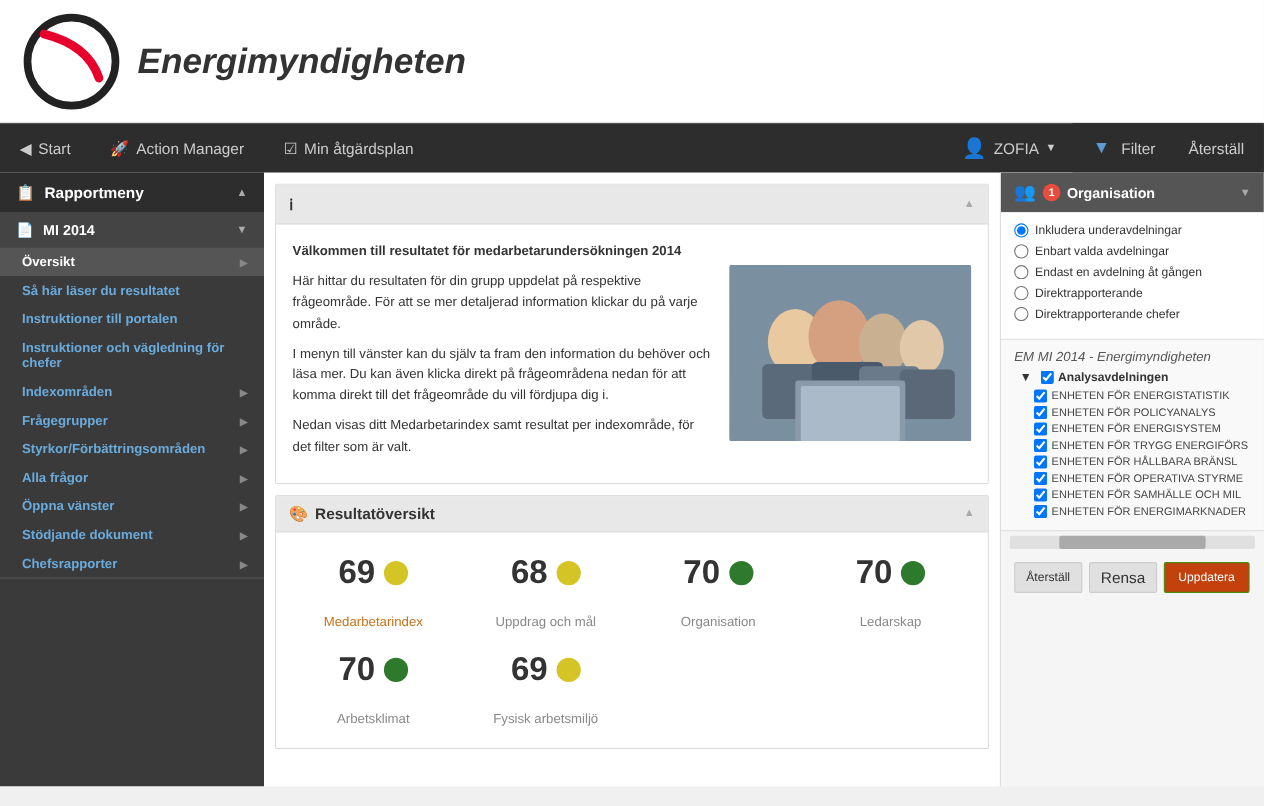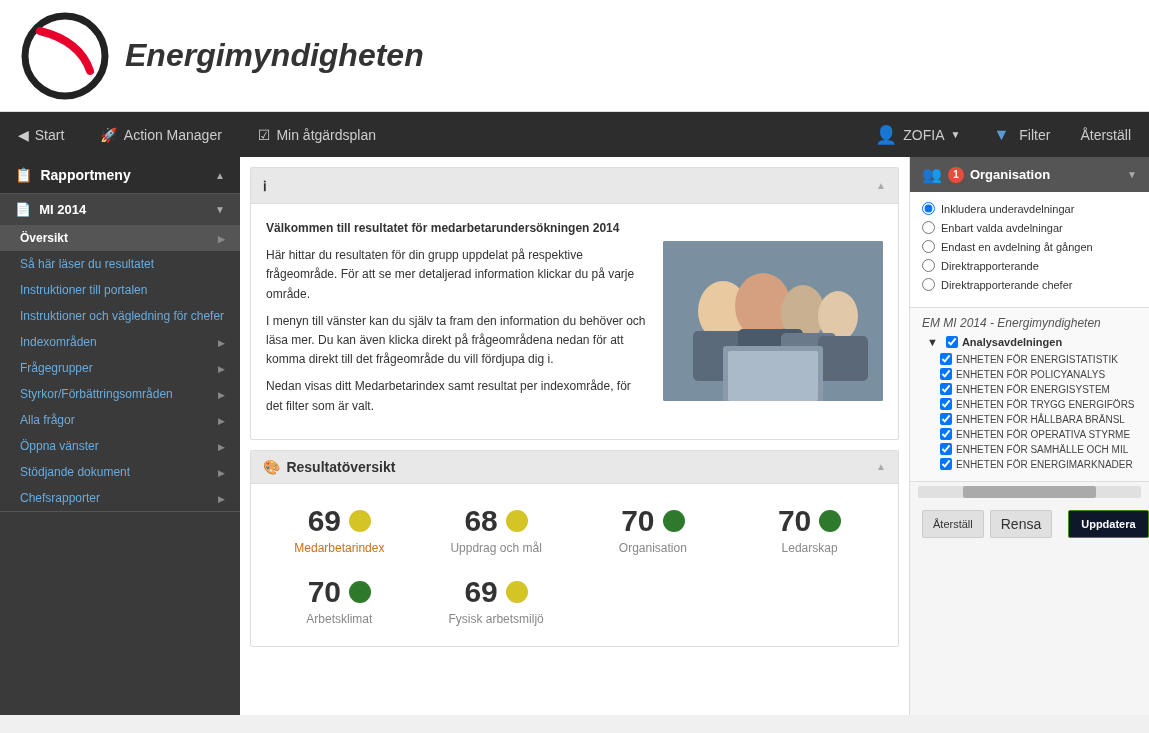--- a/index.html
+++ b/index.html
@@ -23,21 +23,21 @@
 
     
     .main-layout { display: flex; height: calc(733px - 130px - 45px); }
 
     
     .sidebar { width: 240px; background: #3a3a3a; overflow-y: auto; flex-shrink: 0; }
     .sidebar-section { border-bottom: 1px solid #555; }
     .sidebar-header { background: #2d2d2d; color: white; padding: 10px 15px; display: flex; align-items: center; justify-content: space-between; cursor: pointer; font-size: 14px; font-weight: bold; }
     .sidebar-header .sidebar-icon { margin-right: 8px; color: #aaa; }
     .sidebar-subheader { background: #444; color: white; padding: 8px 15px; display: flex; align-items: center; justify-content: space-between; cursor: pointer; font-size: 13px; font-weight: bold; }
-    .sidebar-item { color: #ccc; padding: 6px 15px 6px 20px; cursor: pointer; display: flex; align-items: center; justify-content: space-between; font-size: 12px; }
+    .sidebar-item { color: #ccc; padding: 6px 15px 6px 20px; cursor: pointer; display: flex; align-items: center; justify-content: space-between; font-size: 12px; font-weight: bold; }
     .sidebar-item.active { background: #555; color: white; font-weight: bold; gap: 20px; }
     .sidebar-item .arrow { color: #888; }
     .sidebar-item a { color: #6aabdc; text-decoration: none; font-size: 12px; }
 
     
     .center-content { flex: 1; background: white; overflow-y: auto; padding: 0; }
     .content-section { border: 1px solid #ddd; margin: 10px; border-radius: 2px; }
     .content-section-header { background: #e8e8e8; padding: 8px 12px; display: flex; align-items: center; justify-content: space-between; border-bottom: 1px solid #ddd; }
     .content-section-header .section-title { font-size: 14px; font-weight: bold; color: #333; display: flex; align-items: center; gap: 6px; }
     .content-section-body { padding: 15px; }
@@ -49,21 +49,21 @@
     .info-image-placeholder { width: 100%; height: 100%; background: linear-gradient(135deg, #6a8ca8 0%, #8b7355 50%, #7a9a6a 100%); display: flex; align-items: center; justify-content: center; color: white; font-size: 11px; text-align: center; }
 
     
     .results-grid { display: grid; grid-template-columns: repeat(4, 1fr); gap: 20px; padding: 20px; }
     .results-grid-row2 { display: grid; grid-template-columns: repeat(4, 1fr); gap: 20px; padding: 0 20px 20px; }
     .result-item { text-align: center; }
     .result-score { font-size: 30px; font-weight: bold; color: #333; display: flex; align-items: center; justify-content: center; gap: 8px; }
     .result-dot { width: 22px; height: 22px; border-radius: 50%; display: inline-block; }
     .dot-yellow { background: #d4c426; }
     .dot-green { background: #2d7a2d; }
-    .result-label { font-size: 12px; color: #888; margin-top: 3px; }
+    .result-label { font-size: 12px; color: #888; margin-top: 20px; }
     .result-label.orange { color: #c8701a; }
 
     
     .right-panel { width: 240px; background: #f5f5f5; border-left: 1px solid #ddd; overflow-y: auto; flex-shrink: 0; }
     .right-panel-header { background: #555; color: white; padding: 8px 12px; display: flex; align-items: center; justify-content: space-between; cursor: pointer; }
     .right-panel-header .org-title { display: flex; align-items: center; gap: 6px; font-size: 13px; font-weight: bold; }
     .org-badge { background: #e74c3c; color: white; border-radius: 50%; width: 16px; height: 16px; font-size: 10px; display: flex; align-items: center; justify-content: center; }
     .radio-group { padding: 10px 12px; background: white; border-bottom: 1px solid #ddd; }
     .radio-item { display: flex; align-items: center; gap: 6px; margin-bottom: 6px; font-size: 11px; color: #333; cursor: pointer; }
     .radio-item input { margin: 0; }
@@ -71,21 +71,21 @@
     .org-tree-title { font-size: 12px; color: #555; margin-bottom: 6px; font-style: italic; }
     .org-tree-item { display: flex; align-items: center; gap: 4px; font-size: 10px; color: #333; margin-bottom: 4px; padding-left: 5px; }
     .org-tree-item.parent { font-size: 11px; font-weight: bold; margin-bottom: 5px; }
     .org-tree-child { padding-left: 18px; font-size: 10px; color: #444; margin-bottom: 3px; display: flex; align-items: center; gap: 4px; }
     .tree-checkbox { width: 12px; height: 12px; }
     .org-scroll-bar { background: #e0e0e0; height: 12px; margin: 4px 8px; border-radius: 2px; position: relative; }
     .org-scroll-thumb { background: #aaa; height: 100%; width: 60%; border-radius: 2px; position: absolute; left: 20%; }
     .right-panel-buttons { padding: 8px 12px; display: flex; gap: 6px; background: #f5f5f5; }
     .btn-reset { background: #e0e0e0; border: 1px solid #ccc; color: #333; padding: 5px 10px; font-size: 11px; cursor: pointer; border-radius: 2px; }
     .btn-clear { background: #e0e0e0; border: 1px solid #ccc; color: #333; padding: 5px 10px; font-size: 14px; cursor: pointer; border-radius: 2px; }
-    .btn-update { background: #0f172a; border: 1px solid #4a8a10; color: white; padding: 5px 12px; font-size: 11px; cursor: pointer; border-radius: 2px; font-weight: bold; margin-left: 10px; }
+    .btn-update { background: #c2410c; border: 1px solid #4a8a10; color: white; padding: 5px 12px; font-size: 11px; cursor: pointer; border-radius: 2px; font-weight: normal; }
 
     .chevron-down::after { content: "▼"; font-size: 10px; }
     .chevron-up::after { content: "▲"; font-size: 10px; }
     .chevron-right::after { content: "▶"; font-size: 9px; }
 
     .collapse-icon { color: #aaa; font-size: 10px; cursor: pointer; }
   </style>
 </head>
 <body>
 

